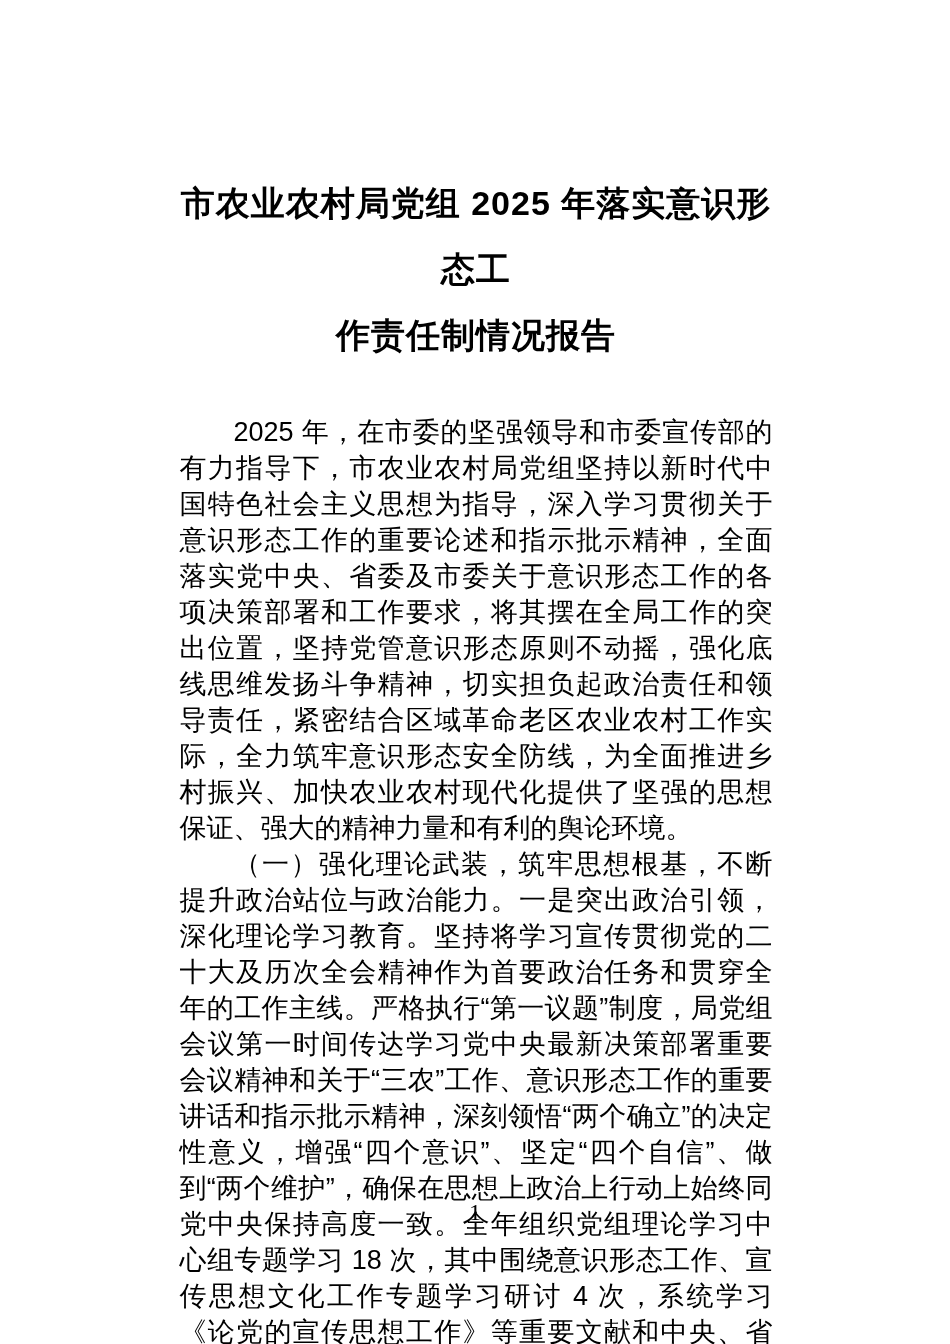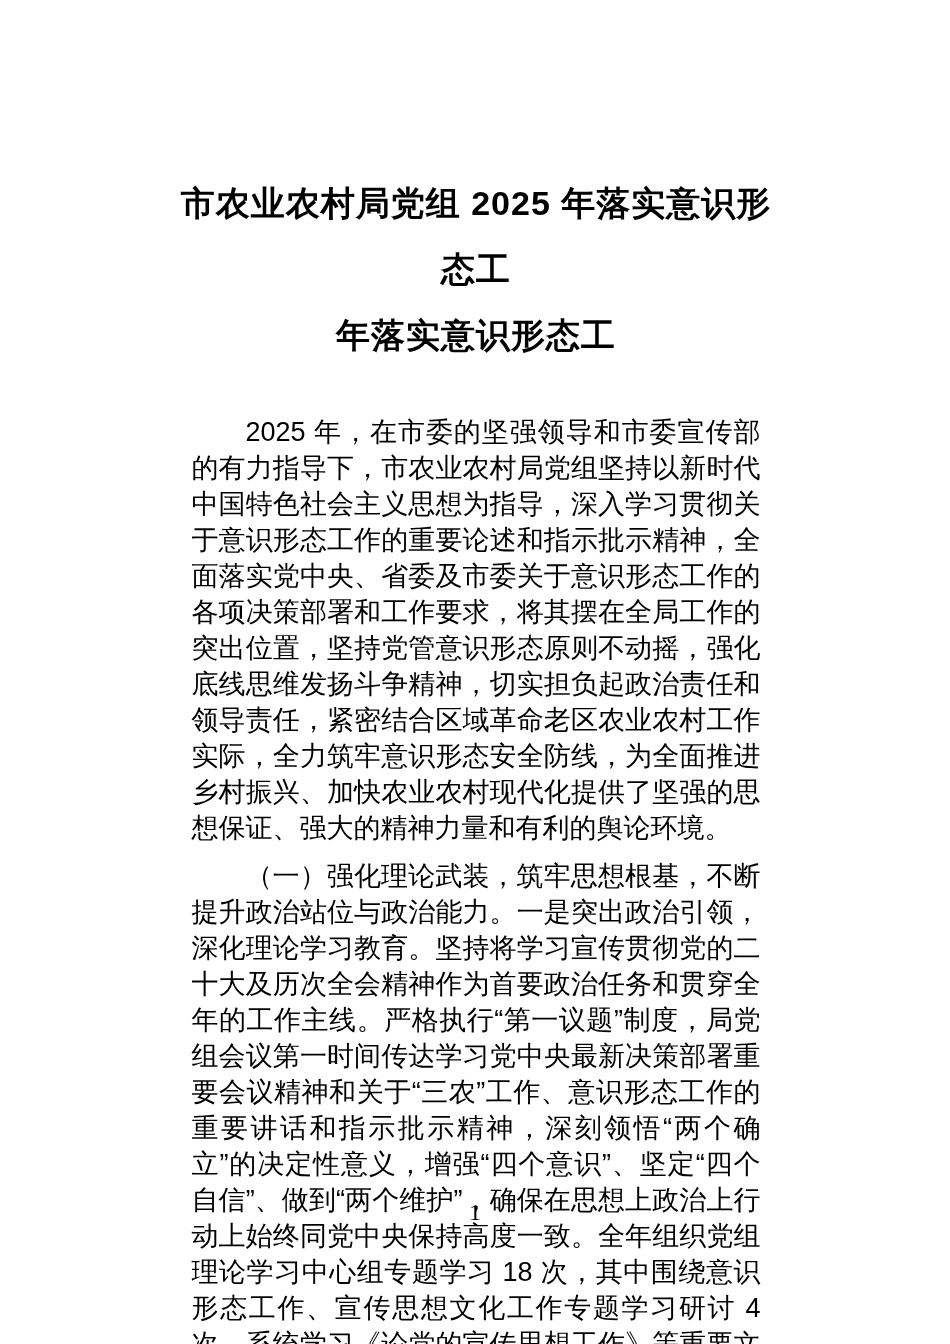--- a/index.html
+++ b/index.html
@@ -30,21 +30,21 @@
   .doc-title .title-line {
     display: block;
   }
   .doc-body {
     font-size: 27px;
     line-height: 36px;
     text-align: justify;
     text-justify: inter-ideograph;
   }
   .doc-body p {
-    margin: 12px;
+    margin: 0;
     text-indent: 2em;
     word-break: break-all;
   }
   .page-number {
     position: absolute;
     left: 0;
     right: 0;
     bottom: 118px;
     text-align: center;
     font-size: 24px;
@@ -52,21 +52,21 @@
     color: #000000;
   }
 </style>
 </head>
 <body>
 
 <div class="page">
 
   <h1 class="doc-title">
     <span class="title-line">市农业农村局党组 2025 年落实意识形态工</span>
-    <span class="title-line">年落实意识形态工</span>
+    <span class="title-line">作责任制情况报告</span>
   </h1>
 
   <div class="doc-body">
     <p>2025 年，在市委的坚强领导和市委宣传部的有力指导下，市农业农村局党组坚持以新时代中国特色社会主义思想为指导，深入学习贯彻关于意识形态工作的重要论述和指示批示精神，全面落实党中央、省委及市委关于意识形态工作的各项决策部署和工作要求，将其摆在全局工作的突出位置，坚持党管意识形态原则不动摇，强化底线思维发扬斗争精神，切实担负起政治责任和领导责任，紧密结合区域革命老区农业农村工作实际，全力筑牢意识形态安全防线，为全面推进乡村振兴、加快农业农村现代化提供了坚强的思想保证、强大的精神力量和有利的舆论环境。</p>
     <p>（一）强化理论武装，筑牢思想根基，不断提升政治站位与政治能力。一是突出政治引领，深化理论学习教育。坚持将学习宣传贯彻党的二十大及历次全会精神作为首要政治任务和贯穿全年的工作主线。严格执行“第一议题”制度，局党组会议第一时间传达学习党中央最新决策部署重要会议精神和关于“三农”工作、意识形态工作的重要讲话和指示批示精神，深刻领悟“两个确立”的决定性意义，增强“四个意识”、坚定“四个自信”、做到“两个维护”，确保在思想上政治上行动上始终同党中央保持高度一致。全年组织党组理论学习中心组专题学习 18 次，其中围绕意识形态工作、宣传思想文化工作专题学习研讨 4 次，系统学习《论党的宣传思想工作》等重要文献和中央、省委、市委关于意识形态工作的最新文件精神，不断提升班</p>
   </div>
 
   <div class="page-number">1</div>
 
 </div>

